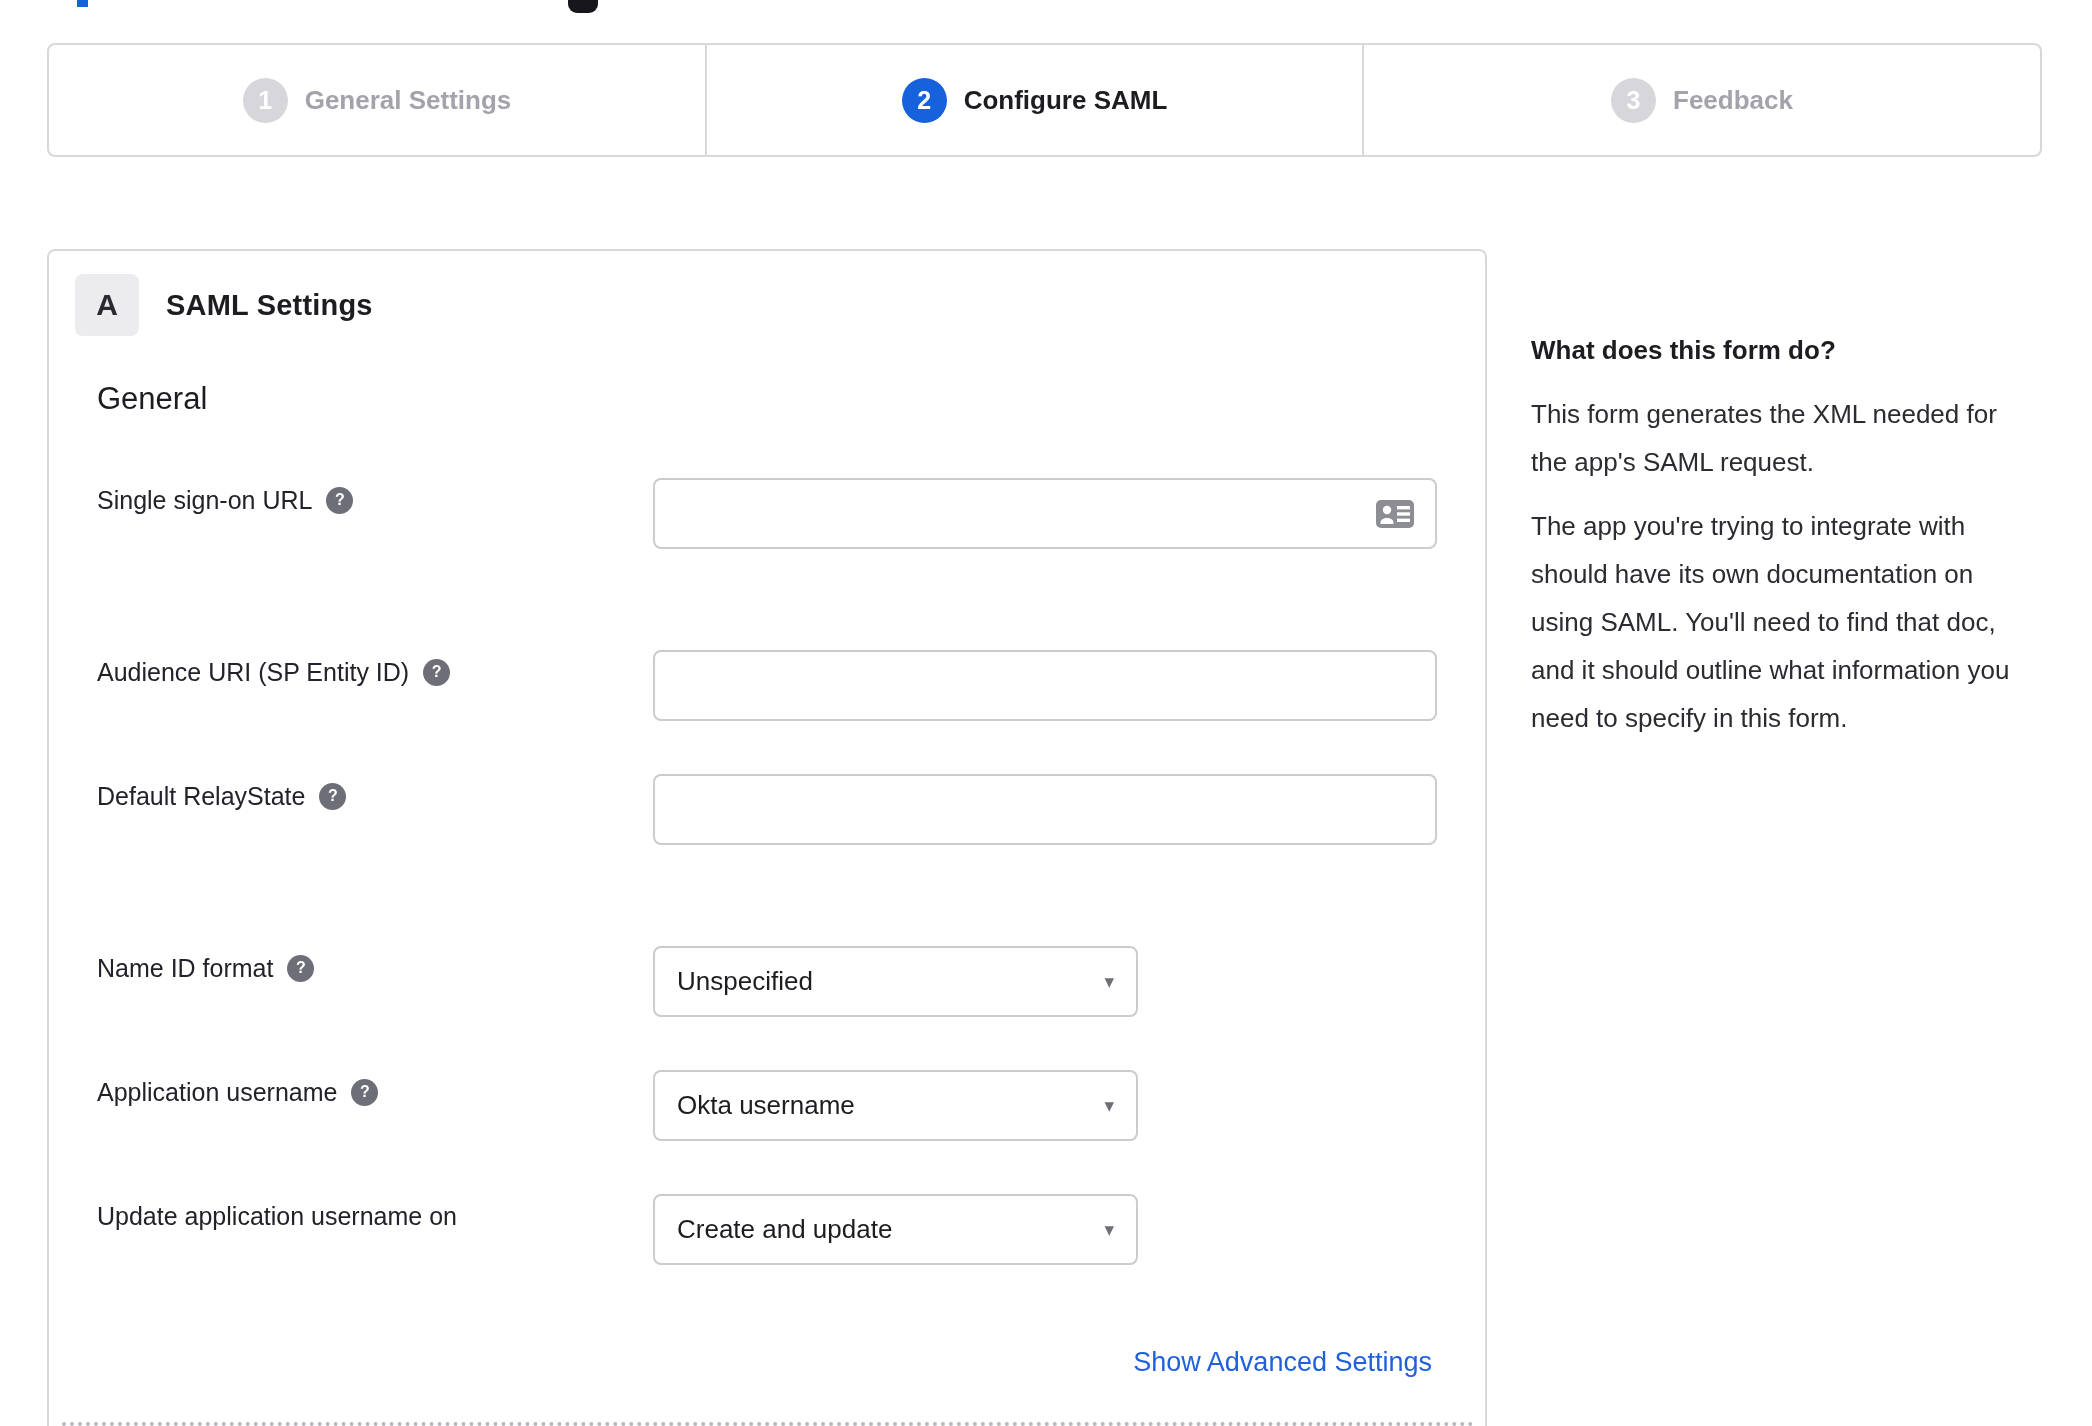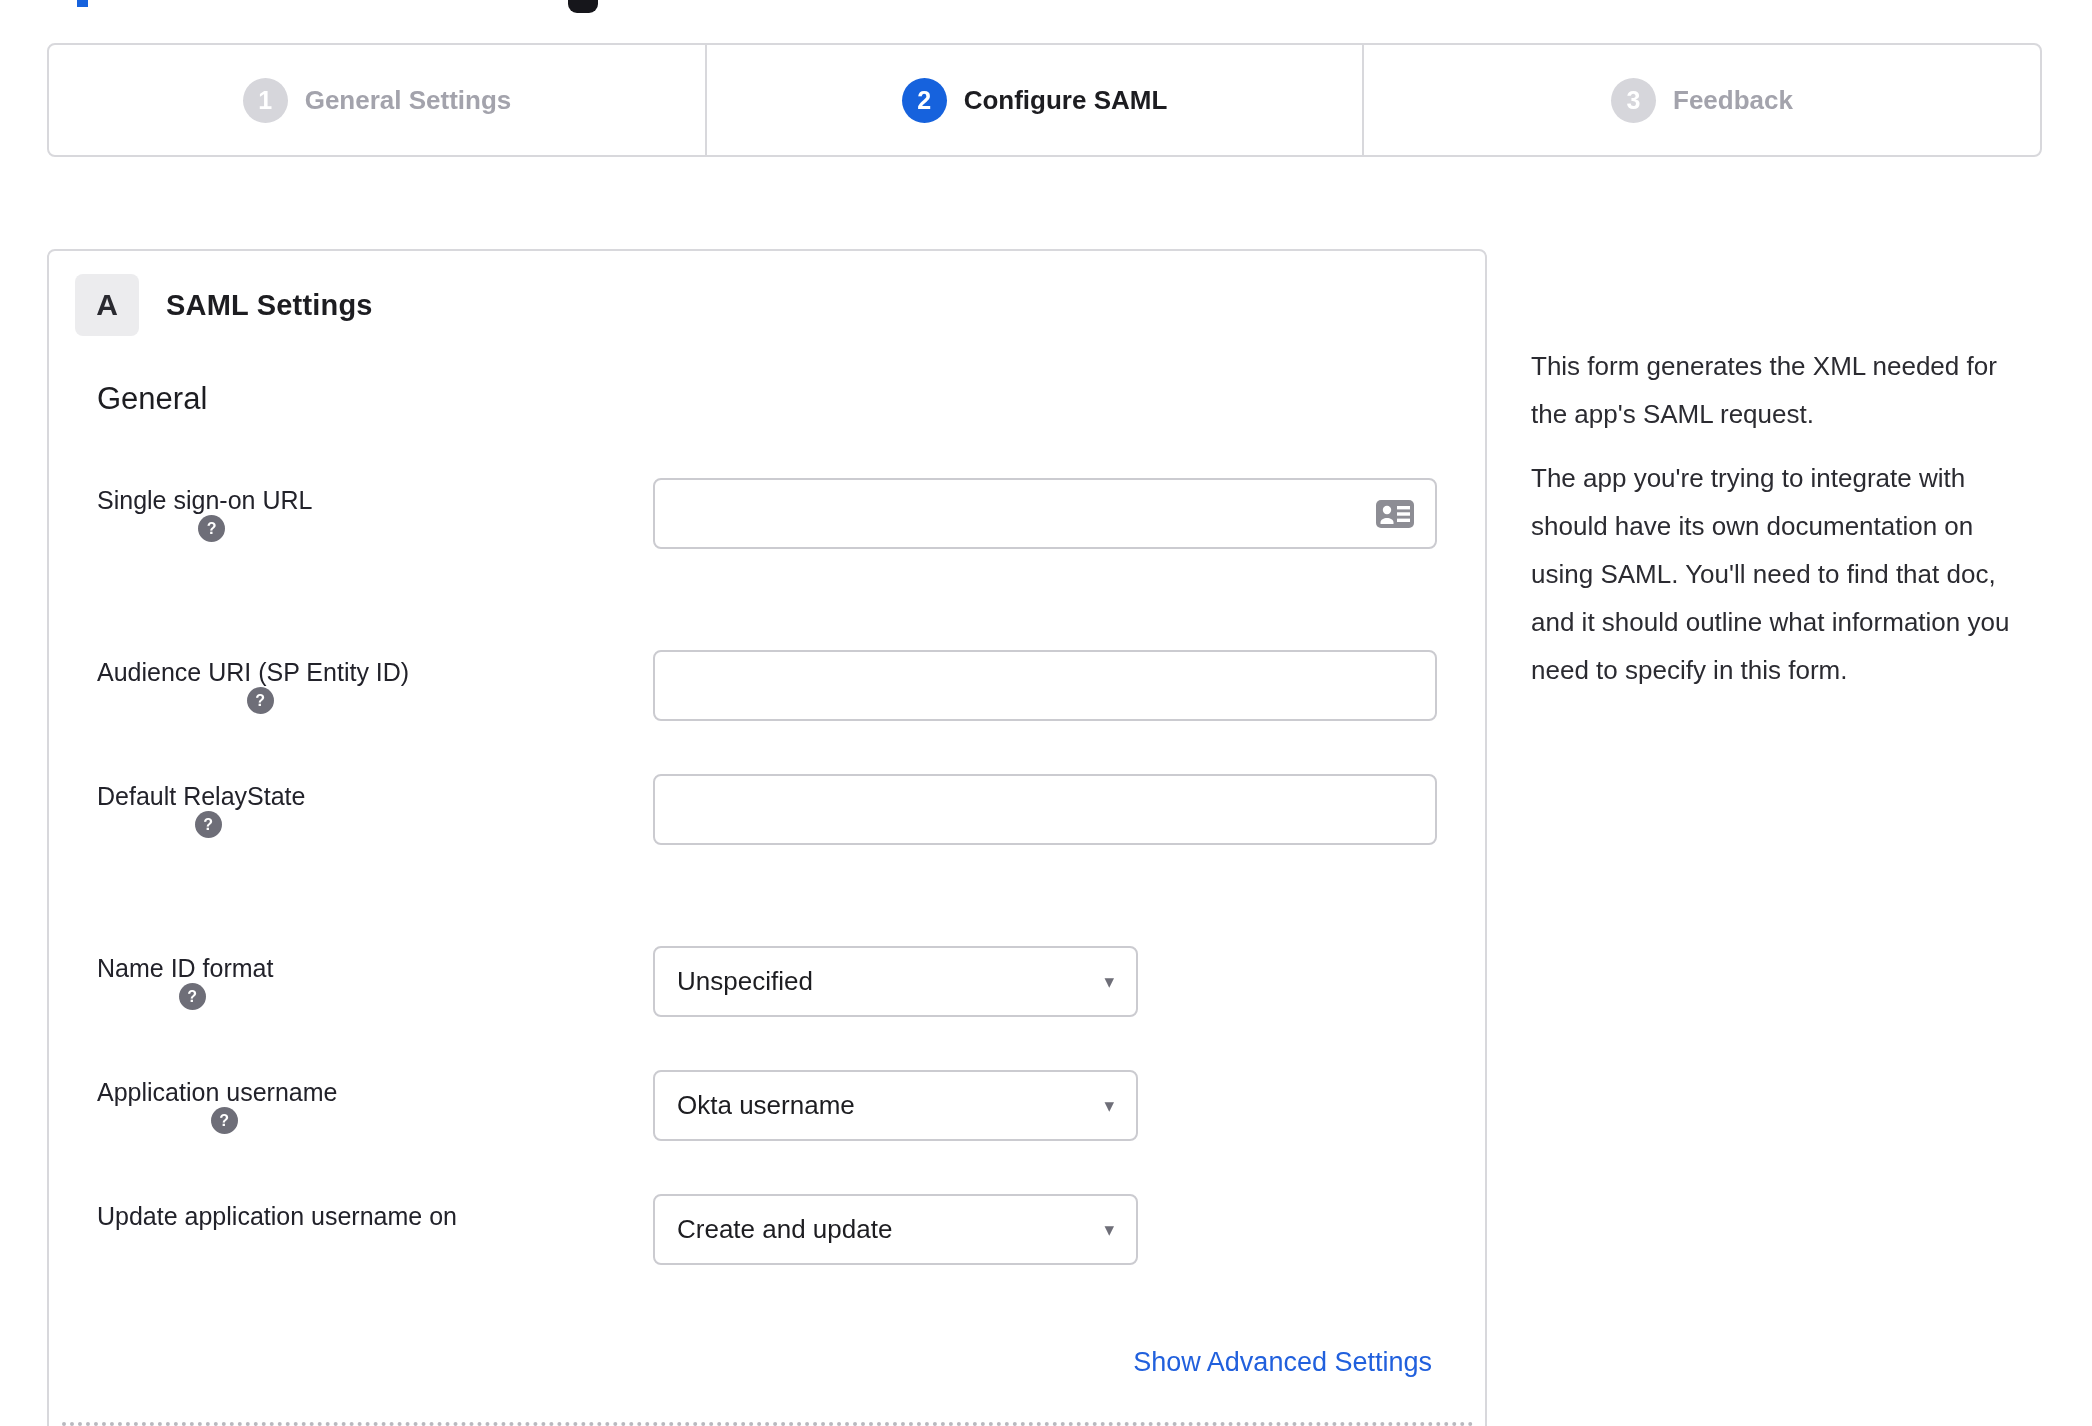--- a/index.html
+++ b/index.html
@@ -48,21 +48,21 @@
   .section-badge {
     width: 64px; height: 62px; border-radius: 8px; background: #ececee;
     display: flex; align-items: center; justify-content: center;
     font-size: 30px; font-weight: bold; color: #2a2a30;
   }
   .section-title { margin-left: 27px; font-size: 29px; font-weight: bold; letter-spacing: .2px; }
   .group-title { position: absolute; left: 48px; top: 130px; font-size: 31px; font-weight: normal; }
 
   .field-label {
     position: absolute; left: 48px; font-size: 25px; color: #22222a;
-    line-height: 30px; display: flex; align-items: center; flex-direction: column;
+    line-height: 30px; display: flex; align-items: center;
   }
   .help-icon {
     display: inline-flex; align-items: center; justify-content: center;
     width: 27px; height: 27px; border-radius: 50%;
     background: #6e6e78; color: #ffffff; font-size: 16px; font-weight: bold;
     margin-left: 14px; cursor: pointer; flex: 0 0 auto;
   }
   .text-input {
     position: absolute; left: 604px; width: 784px; height: 71px;
     border: 2px solid #cbcbd0; border-radius: 8px; background: #fff;
@@ -190,15 +190,16 @@
     <span class="select-value">Create and update</span>
     <span class="select-caret">▾</span>
   </div>
 
   <a class="advanced-link">Show Advanced Settings</a>
 
   <div class="bottom-dotted"></div>
 </div>
 
 <div class="help-panel">
+  <div class="help-h">What does this form do?</div>
   <div class="help-p">This form generates the XML needed for the app's SAML request.</div>
   <div class="help-p">The app you're trying to integrate with should have its own documentation on using SAML. You'll need to find that doc, and it should outline what information you need to specify in this form.</div>
 </div>
 
 </body></html>

